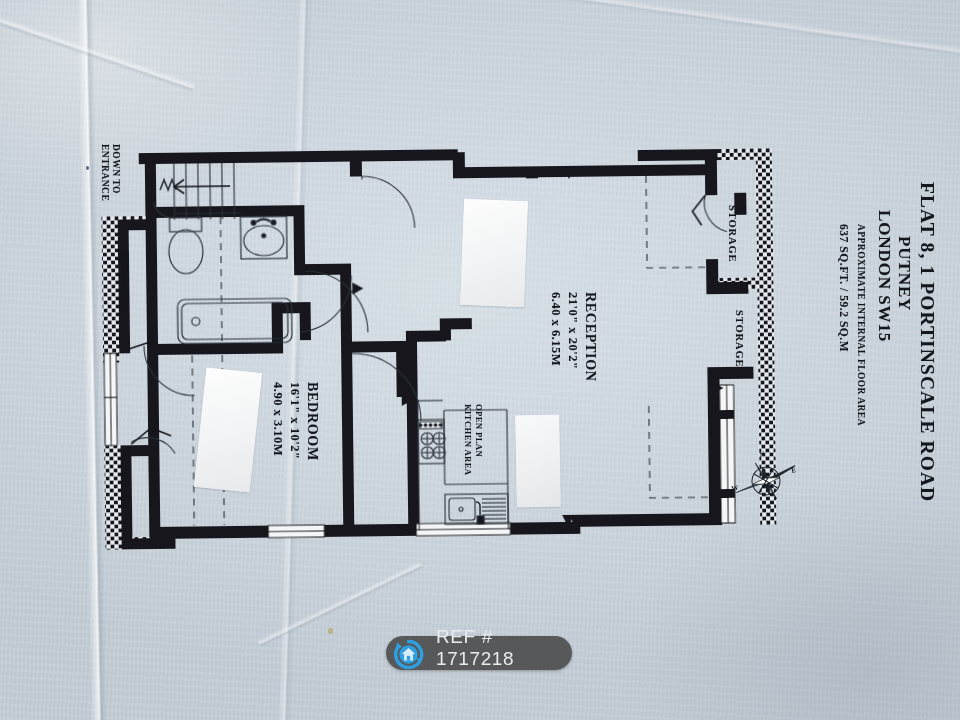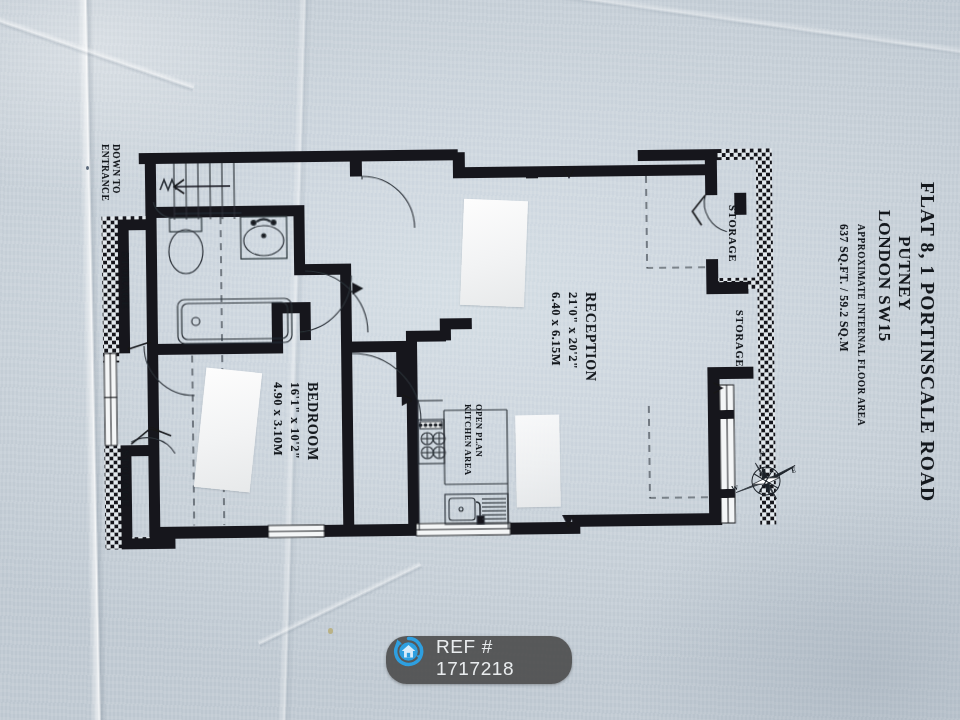--- a/index.html
+++ b/index.html
@@ -114,24 +114,24 @@
   .patch {
     position: absolute;
     background: linear-gradient(160deg,#fdfdfd 0%, #f2f3f4 55%, #e7e9ea 100%);
     box-shadow: 0 1px 2px rgba(40,50,60,.18);
   }
 
   
   #ref-badge {
     position: absolute;
     left: 386px; top: 636px;
-    width: 186px; height: 48px;
+    width: 186px; height: 34px;
     background: rgba(72,72,72,.88);
     border-radius: 21px;
-    display: flex; align-items: flex-start;
+    display: flex; align-items: flex-end;
     padding-left: 7px;
     box-shadow: 0 1px 3px rgba(0,0,0,.3);
   }
   #ref-badge .badge-ico { width: 31px; height: 31px; flex: 0 0 auto; }
   #ref-badge .ref-text {
     margin-left: 12px;
     color: #e9ecee;
     font-family: "Liberation Sans", sans-serif;
     font-size: 19px;
     letter-spacing: .6px;

